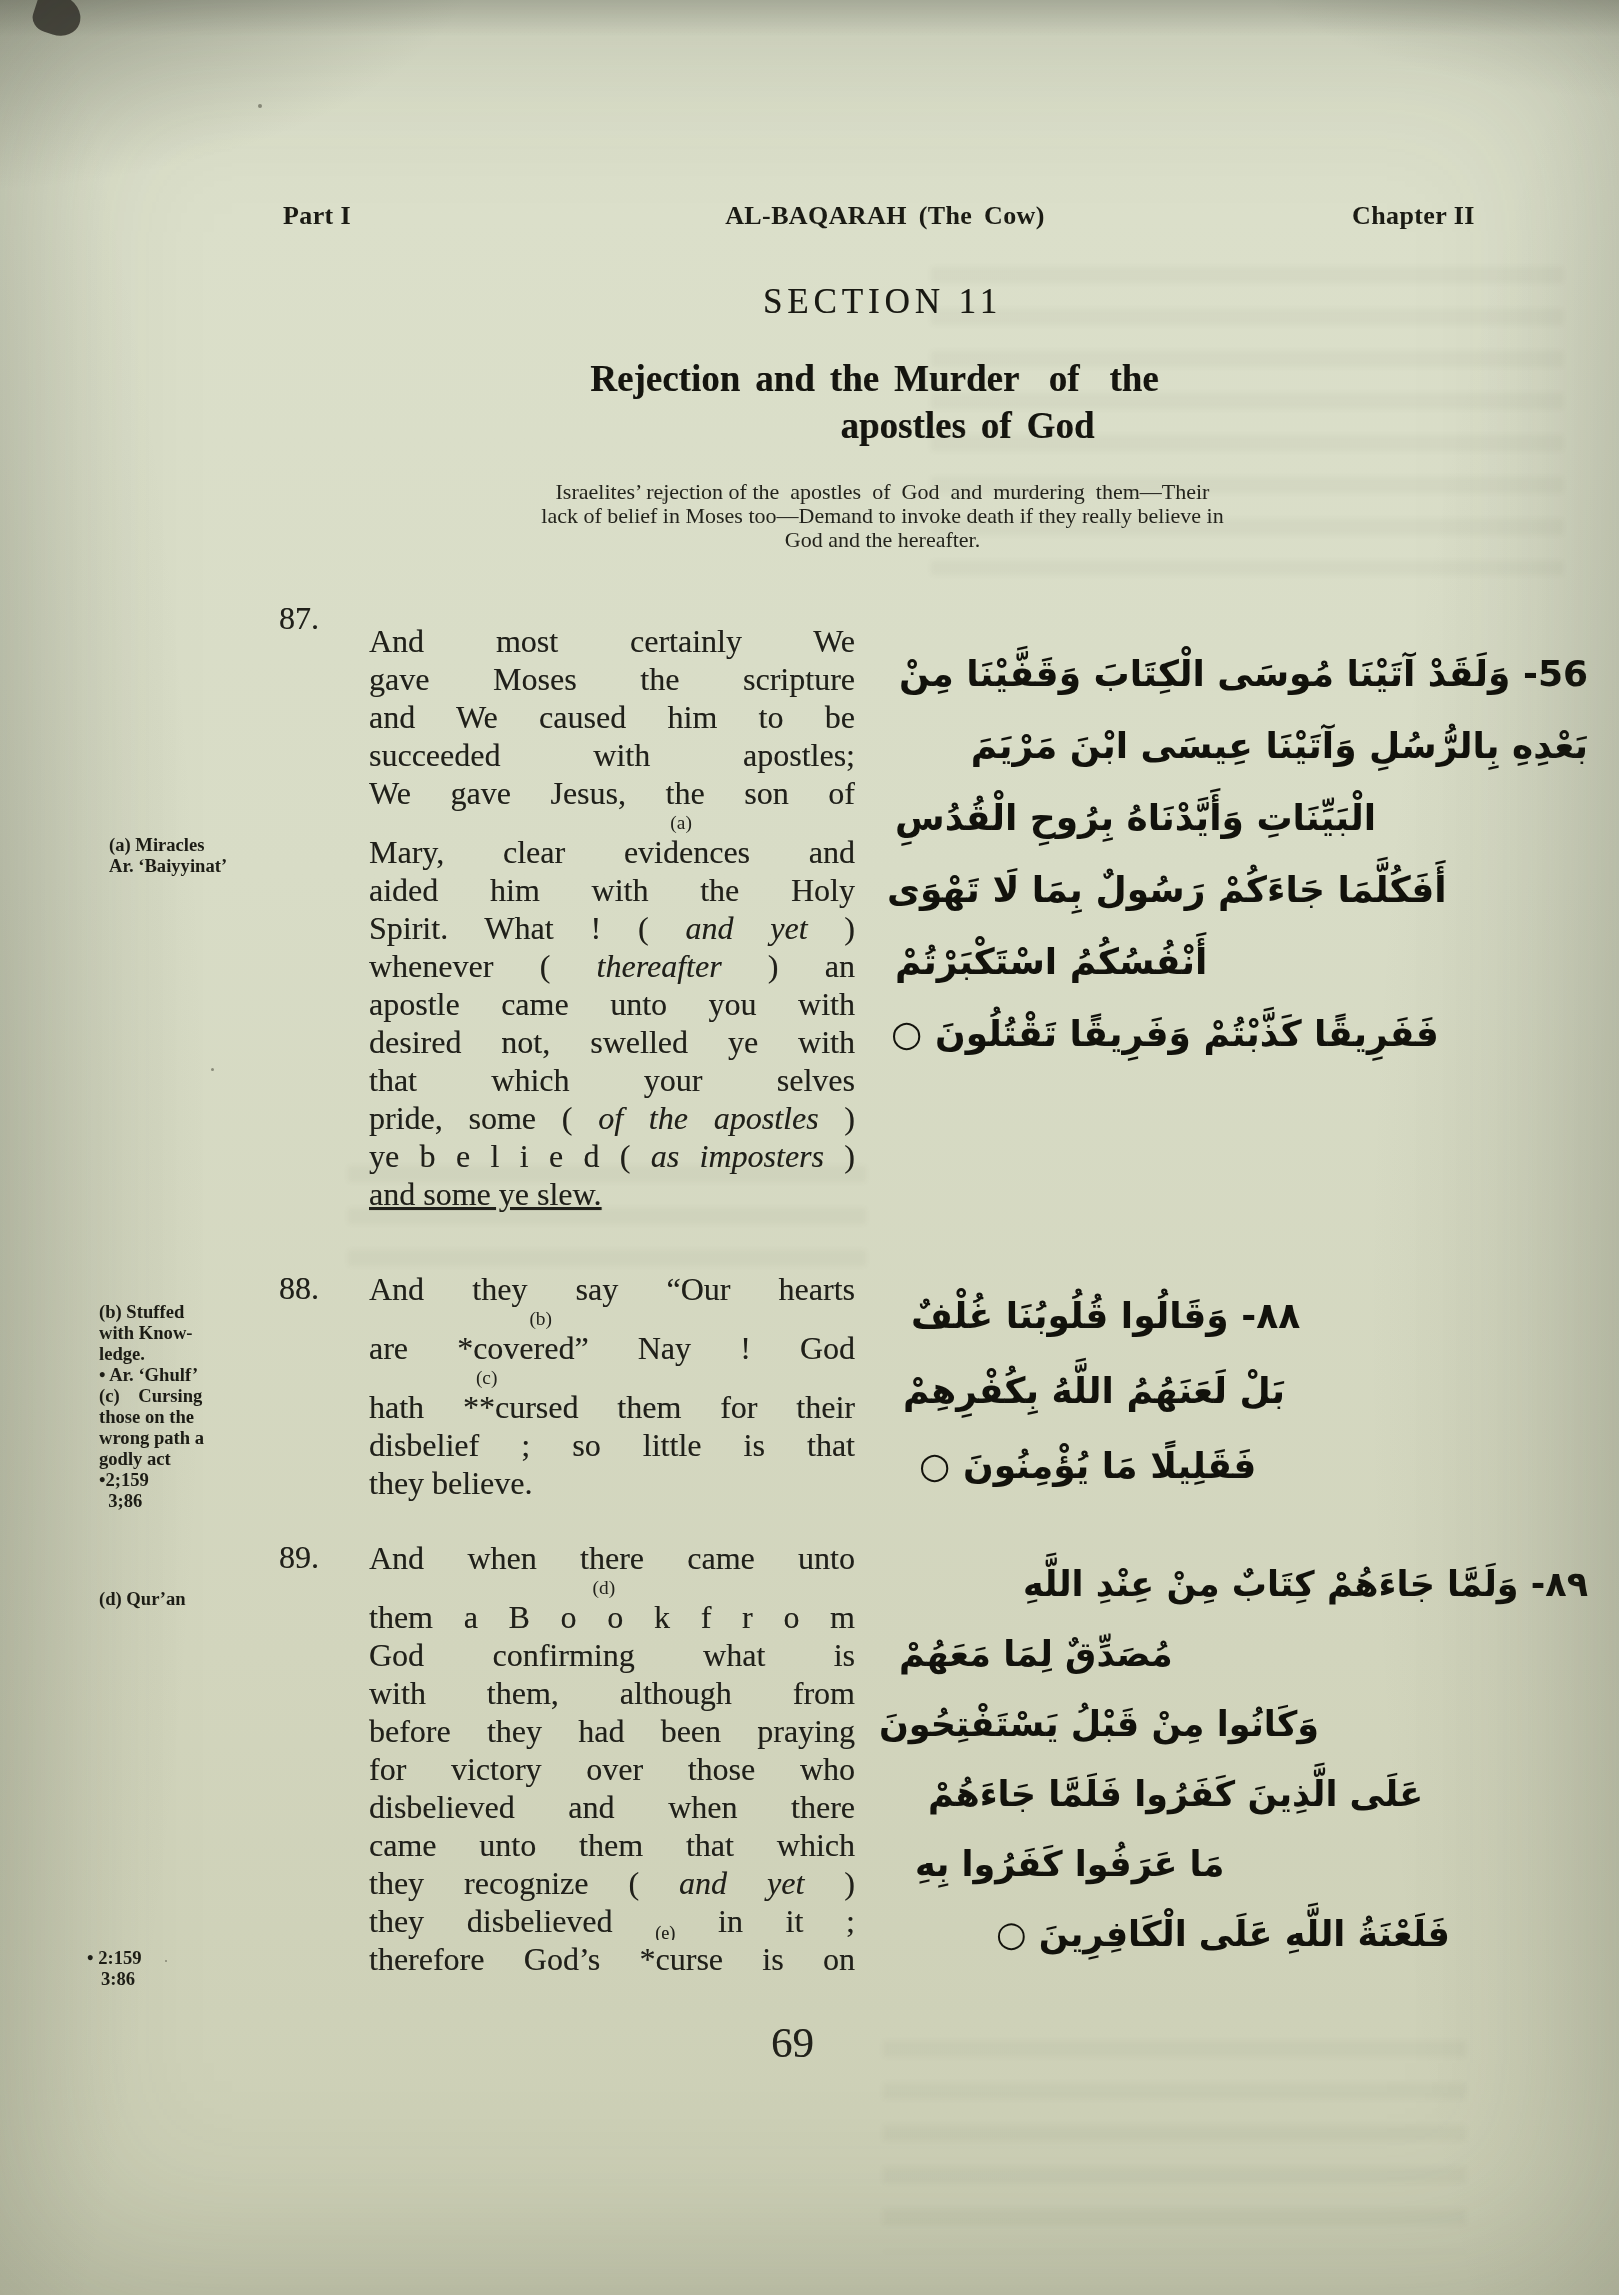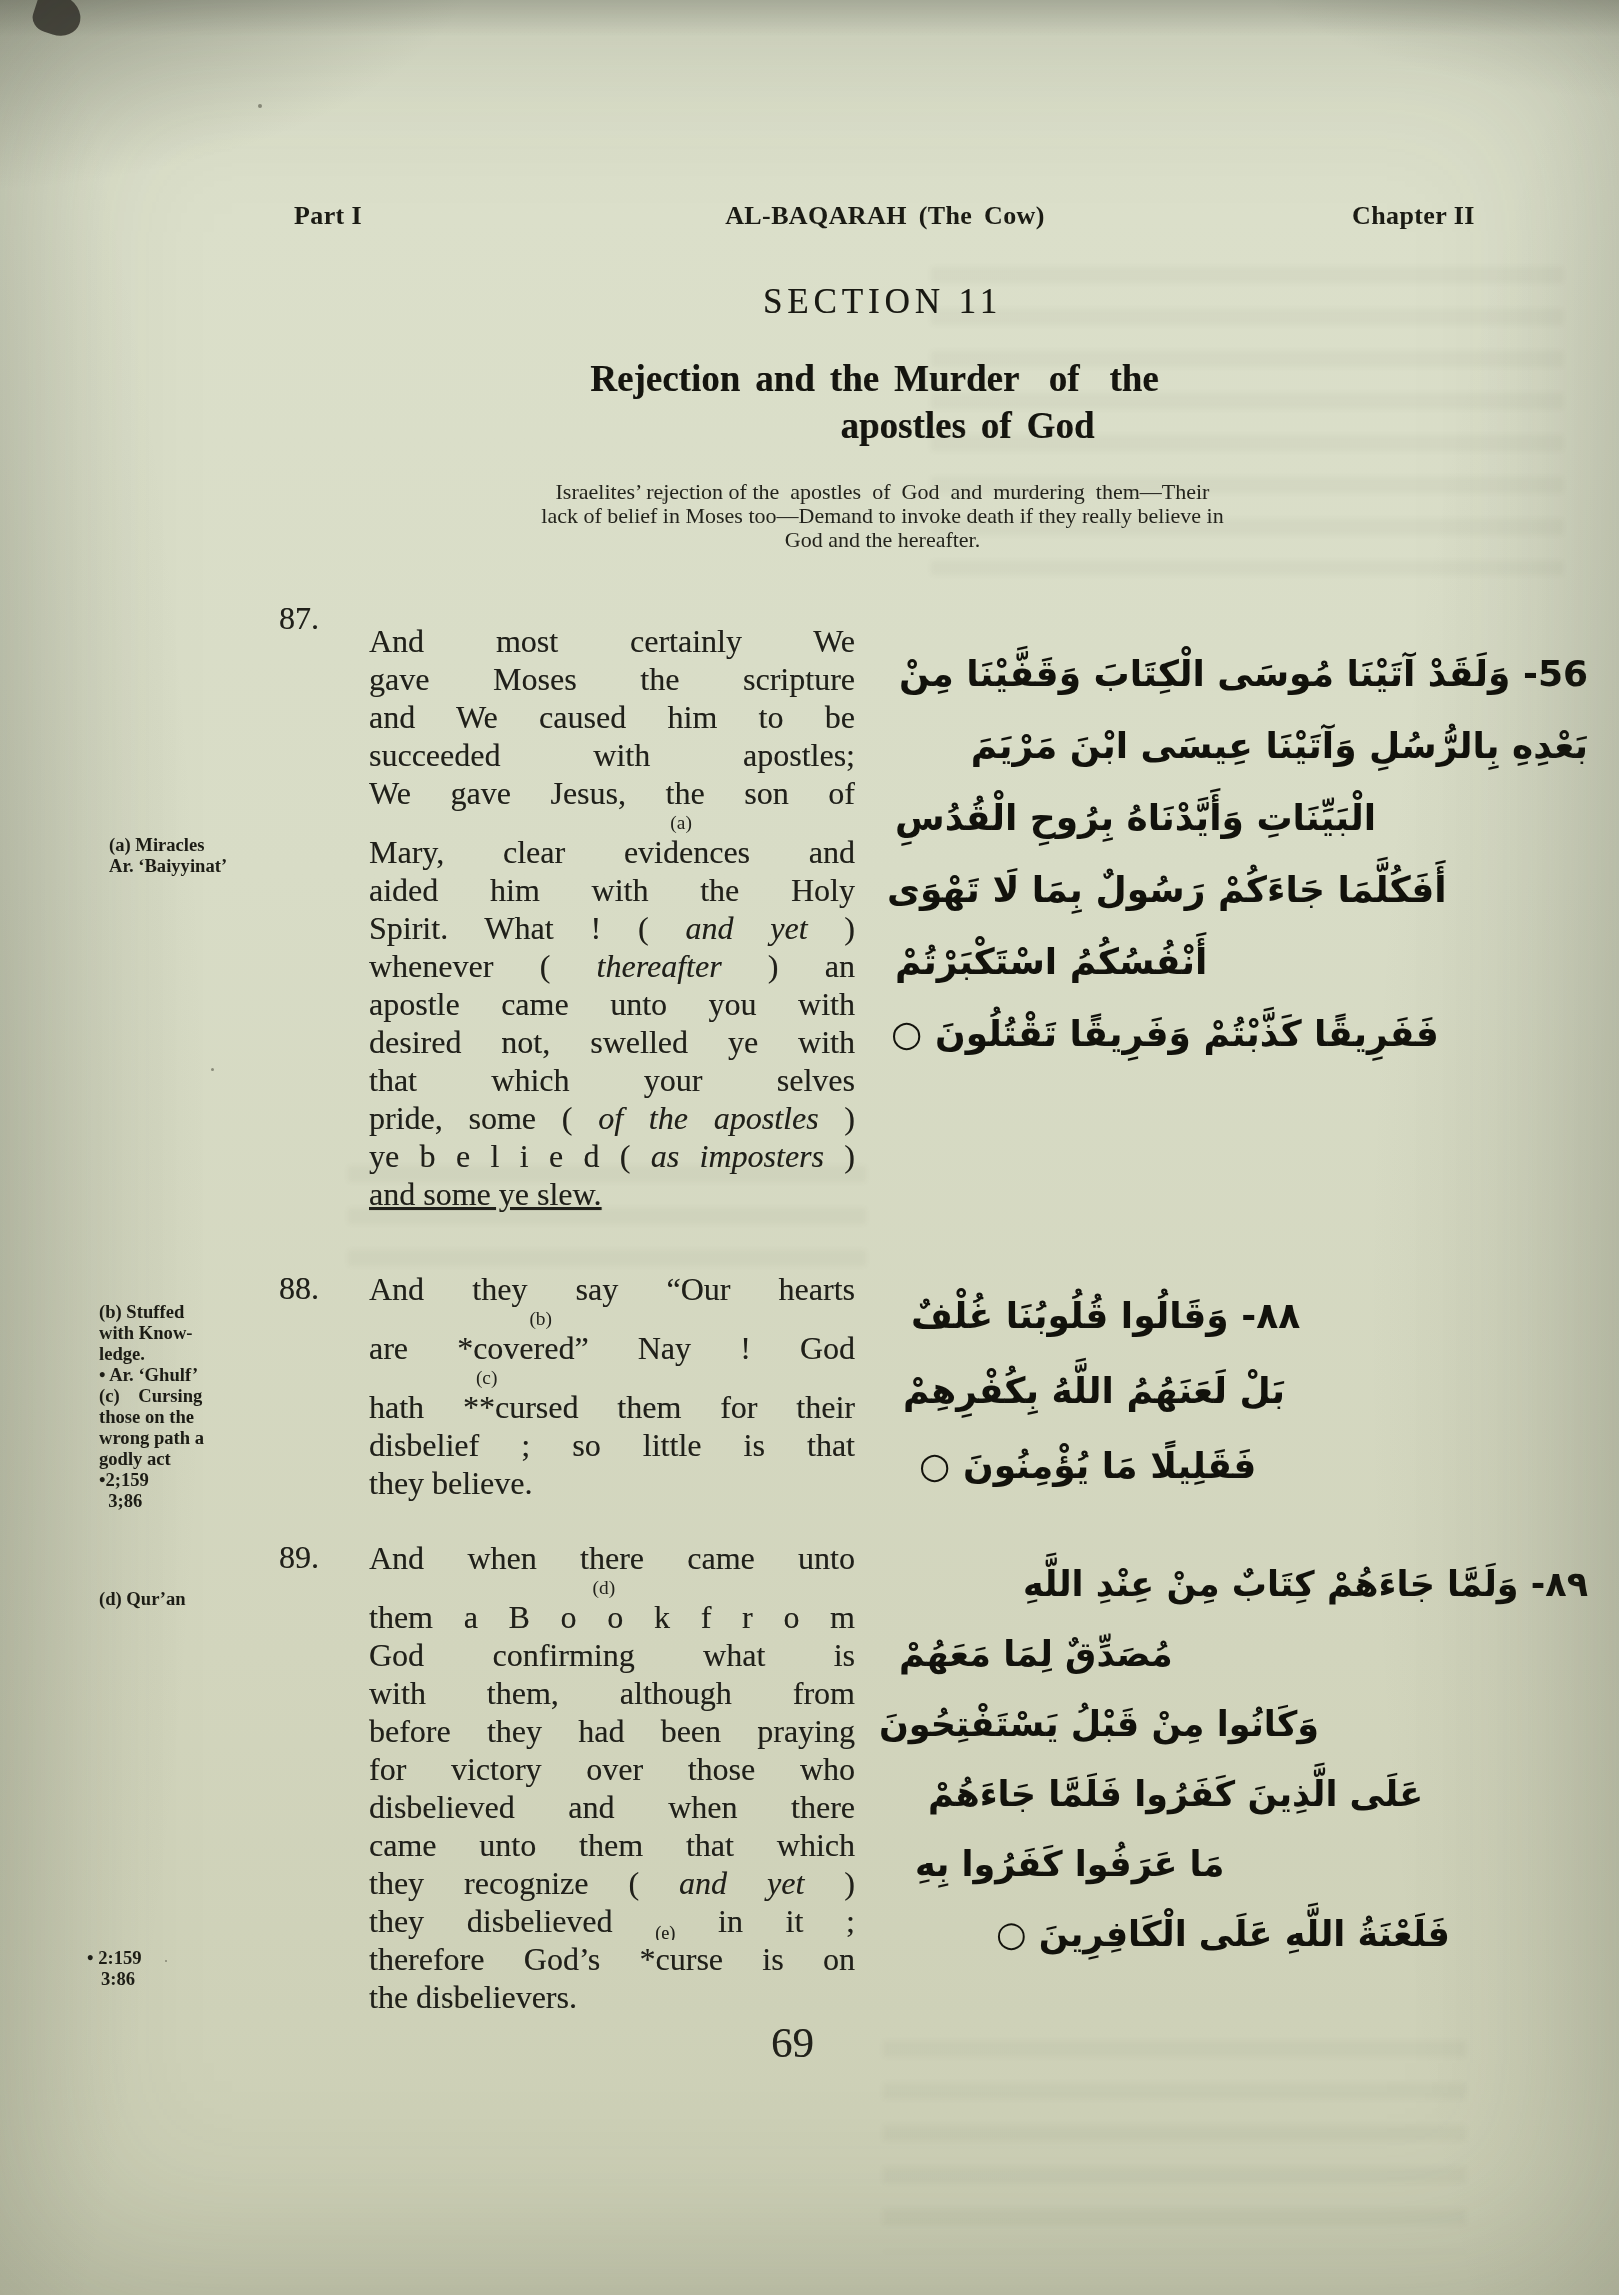--- a/index.html
+++ b/index.html
@@ -28,21 +28,21 @@
     transform:rotate(18deg);
   }
   .speck{position:absolute;background:#4a4a3e;border-radius:50%;opacity:.55;}
   .ghost{position:absolute;filter:blur(2.4px);opacity:.5;pointer-events:none;
     background:repeating-linear-gradient(180deg, rgba(78,84,64,.09) 0 16px, transparent 16px 42px);}
   
   .hdr-left,.hdr-center,.hdr-right{
     position:absolute;top:201px;font-size:26px;font-weight:bold;color:#1b1b14;
     white-space:nowrap;letter-spacing:0.4px;
   }
-  .hdr-left{left:294px;}
+  .hdr-left{left:283px;}
   .hdr-center{left:885px;transform:translateX(-50%);word-spacing:4.9px;}
   .hdr-right{left:1352px;}
   .section-heading{
     position:absolute;top:282px;left:146px;right:0;
     text-align:center;font-size:35px;letter-spacing:4.9px;color:#191913;
     text-shadow:0.3px 0.3px 0 rgba(25,25,19,.5);
   }
   .title-block{position:absolute;top:355px;left:130px;right:0;text-align:center;
     font-weight:bold;font-size:37px;line-height:47px;color:#15150f;
     text-shadow:0.4px 0.4px 0 rgba(21,21,15,.45);}
@@ -159,21 +159,20 @@
         <div class="eline" style="height: 38px; line-height: 38px;">them a B o o k f r o m</div>
         <div class="eline" style="height: 38px; line-height: 38px;">God confirming what is</div>
         <div class="eline" style="height: 38px; line-height: 38px;">with them, although from</div>
         <div class="eline" style="height: 38px; line-height: 38px;">before they had been praying</div>
         <div class="eline" style="height: 38px; line-height: 38px;">for victory over those who</div>
         <div class="eline" style="height: 38px; line-height: 38px;">disbelieved and when there</div>
         <div class="eline" style="height: 38px; line-height: 38px;">came unto them that which</div>
         <div class="eline" style="height: 38px; line-height: 38px;">they recognize ( <i>and yet</i> )</div>
         <div class="eline" style="height: 38px; line-height: 38px;">they disbelieved <span class="inmark">(e)</span> in it ;</div>
         <div class="eline" style="height: 38px; line-height: 38px;">therefore God’s *curse is on</div>
-        <div class="eline last" style="height: 38px; line-height: 38px;">the disbelievers.</div>
       </div>
       <div class="acol" style="top: 1549px; left: 879px; width: 709px; font-size: 35px;">
         <div class="ar-line wide" dir="rtl" style="height: 70px; line-height: 70px;">٨٩- وَلَمَّا جَاءَهُمْ كِتَابٌ مِنْ عِنْدِ اللَّهِ</div>
         <div class="ar-line" dir="rtl" style="height: 70px; line-height: 70px; padding-left: 20px;">مُصَدِّقٌ لِمَا مَعَهُمْ</div>
         <div class="ar-line" dir="rtl" style="height: 70px; line-height: 70px;">وَكَانُوا مِنْ قَبْلُ يَسْتَفْتِحُونَ</div>
         <div class="ar-line" dir="rtl" style="height: 70px; line-height: 70px; padding-left: 49px;">عَلَى الَّذِينَ كَفَرُوا فَلَمَّا جَاءَهُمْ</div>
         <div class="ar-line" dir="rtl" style="height: 70px; line-height: 70px; padding-left: 36px;">مَا عَرَفُوا كَفَرُوا بِهِ</div>
         <div class="ar-line" dir="rtl" style="height: 70px; line-height: 70px; padding-left: 117px;">فَلَعْنَةُ اللَّهِ عَلَى الْكَافِرِينَ ○</div>
       </div>
     </div>

